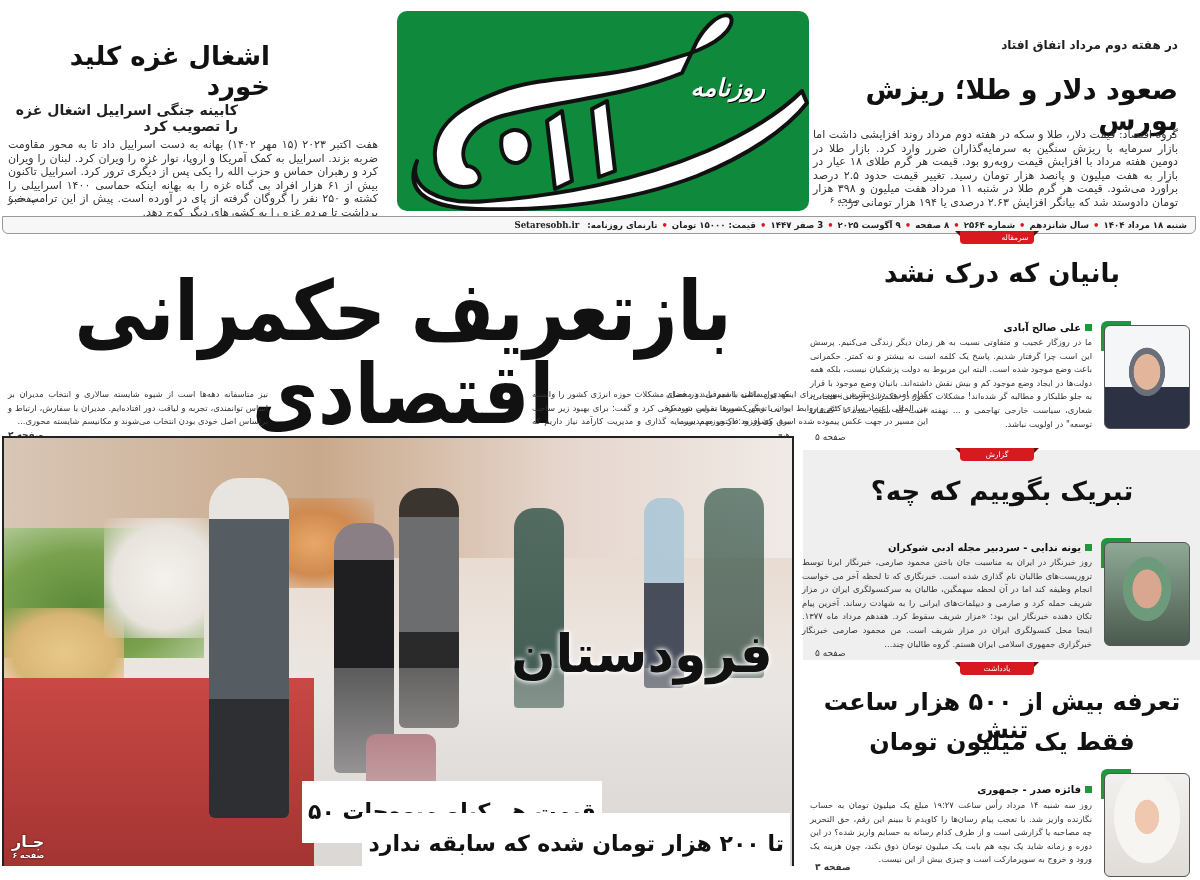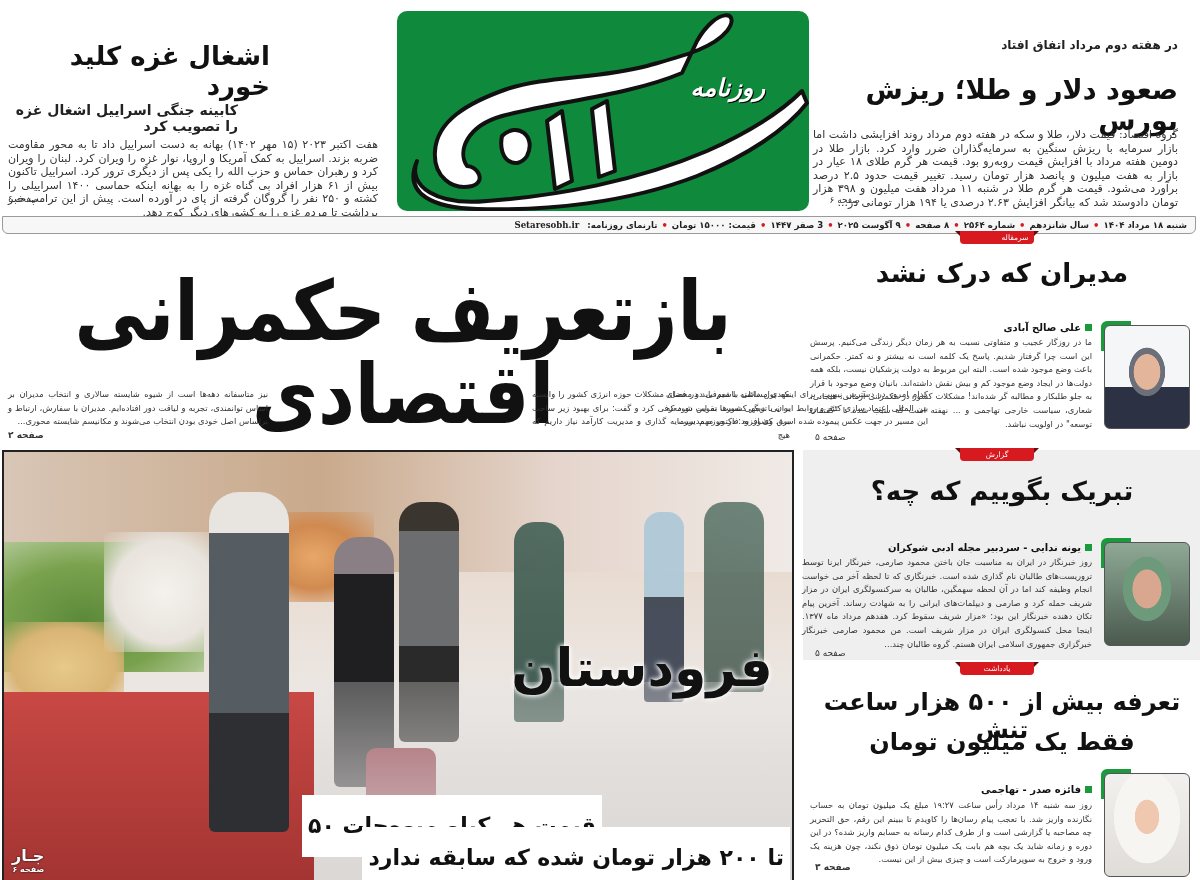--- a/index.html
+++ b/index.html
@@ -39,21 +39,21 @@
   .main-headline {
     left: 8px; top: 270px; width: 790px; text-align: center;
     font-size: 72px; font-weight: 900; color: #111; letter-spacing: -3px; line-height: 1;
     transform: scaleY(1.15); transform-origin: top;
   }
 
   .col-text { top: 388px; width: 258px; font-size: 8.4px; line-height: 13.5px; color: #333; text-align: justify; }
 
   
   .photo {
-    left: 2px; top: 450px; width: 792px; height: 430px;
+    left: 2px; top: 436px; width: 792px; height: 430px;
     border: 2px solid #222; border-bottom: none; overflow: hidden;
     background: linear-gradient(180deg, #d9c3b0 0%, #e9ddd3 30%, #ece8e5 60%, #dcd7d3 100%);
   }
   .photo .layer { position: absolute; }
   .photo-title {
     position: absolute; left: 0; right: 0; text-align: center;
     font-weight: 900; color: #111; text-shadow: 0 0 4px #fff, 0 0 6px #fff;
     line-height: 1;
   }
   .photo-sub {
@@ -166,21 +166,21 @@
   <div class="photo-title" style="left:480px; width:300px; top:190px; font-size:52px;">فرودستان</div>
   <div class="photo-sub" style="right:190px; top:343px;">قیمت هر کیلو میوه‌جات ۵۰</div>
   <div class="photo-sub" style="right:8px; left:auto; top:375px; right:2px;text-align:center;">تا ۲۰۰ هزار تومان شده که سابقه ندارد</div>
   <div class="photo-credit">
     <span style="font-size:16px; display:block;">جـار</span>
     <span>صفحه ۶</span>
   </div>
 </div>
 
 <div class="tag" style="left:960px; top:231px; width:74px;padding-left:36px;">سرمقاله</div>
-<div class="abs r-headline" style="top:258px;">مدیران که درک نشد</div>
+<div class="abs r-headline" style="top:258px;">بانیان که درک نشد</div>
 <div class="portrait-tab" style="left:1101px; top:321px;"></div>
 <div class="portrait" style="left:1104px; top:325px; background:radial-gradient(ellipse at 50% 45%,#e3b59a 0 22%,#6a6f7a 23% 30%,transparent 31%),linear-gradient(180deg,#f4f6f8 0 60%,#2c3244 60%);"></div>
 <div class="abs author" style="right:108px; top:322px;">
   <span class="sq"></span>
   <span>علی صالح آبادی</span>
 </div>
 <div class="abs r-body" style="right:108px; top:336px; width:282px;">ما در روزگار عجیب و متفاوتی نسبت به هر زمان دیگر زندگی می‌کنیم. پرسش این است چرا گرفتار شدیم. پاسخ یک کلمه است نه بیشتر و نه کمتر. حکمرانی باعث وضع موجود شده است. البته این مربوط به دولت پزشکیان نیست، بلکه همه دولت‌ها در ایجاد وضع موجود کم و بیش نقش داشته‌اند. بانیان وضع موجود با قرار به جلو طلبکار و مطالبه گر شده‌اند! مشکلات کشور در حکمرانی آرمانی، هیجانی، شعاری، سیاست خارجی تهاجمی و ... نهفته است که سبب شده تا "گفتمان توسعه" در اولویت نباشد.</div>
 <div class="abs page-ref" style="left:815px; top:432px;">صفحه ۵</div>
 
 <div class="abs rcol-bg" style="top:450px; height:210px;"></div>
@@ -195,16 +195,16 @@
 <div class="abs r-body" style="right:108px; top:556px; width:290px;">روز خبرنگار در ایران به مناسبت جان باختن محمود صارمی، خبرنگار ایرنا توسط تروریست‌های طالبان نام گذاری شده است. خبرنگاری که تا لحظه آخر می خواست انجام وظیفه کند اما در آن لحظه سهمگین، طالبان به سرکنسولگری ایران در مزار شریف حمله کرد و صارمی و دیپلمات‌های ایرانی را به شهادت رساند. آخرین پیام تکان دهنده خبرنگار این بود: «مزار شریف سقوط کرد. هفدهم مرداد ماه ۱۳۷۷. اینجا محل کنسولگری ایران در مزار شریف است. من محمود صارمی خبرنگار خبرگزاری جمهوری اسلامی ایران هستم. گروه طالبان چند...</div>
 <div class="abs page-ref" style="left:815px; top:648px;">صفحه ۵</div>
 
 <div class="tag" style="left:960px; top:662px; width:74px;">یادداشت</div>
 <div class="abs r-headline" style="top:688px; font-size:24px;">تعرفه بیش از ۵۰۰ هزار ساعت تنش</div>
 <div class="abs r-headline" style="top:728px; font-size:24px;">فقط یک میلیون تومان</div>
 <div class="portrait-tab" style="left:1101px; top:769px;"></div>
 <div class="portrait" style="left:1104px; top:773px; background:radial-gradient(ellipse at 50% 42%,#f0c8b0 0 20%,#f7f5f2 21% 55%,transparent 56%),linear-gradient(180deg,#f2f0ee,#e0dcd8);"></div>
 <div class="abs author" style="right:108px; top:784px;">
   <span class="sq"></span>
-  <span>فائزه صدر - تهاجمی</span>
+  <span>فائزه صدر - جمهوری</span>
 </div>
 <div class="abs r-body" style="right:108px; top:799px; width:282px;">روز سه شنبه ۱۴ مرداد رأس ساعت ۱۹:۲۷ مبلغ یک میلیون تومان به حساب نگارنده واریز شد. با تعجب پیام رسان‌ها را کاویدم تا ببینم این رقم، حق التحریر چه مصاحبه یا گزارشی است و از طرف کدام رسانه به حسابم واریز شده؟ در این دوره و زمانه شاید یک بچه هم بابت یک میلیون تومان ذوق نکند، چون هزینه یک ورود و خروج به سوپرمارکت است و چیزی بیش از این نیست.</div>
 <div class="abs page-ref" style="left:815px; top:862px; font-weight:bold;">صفحه ۳</div>
 
 </body></html>

